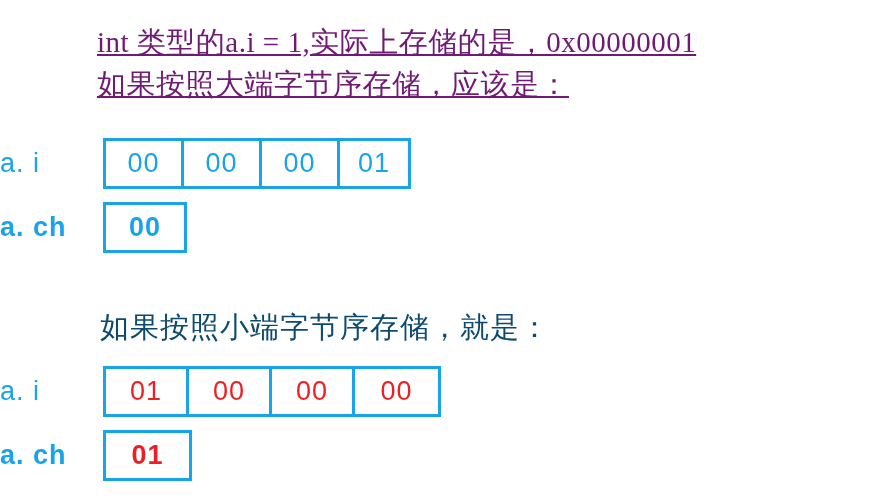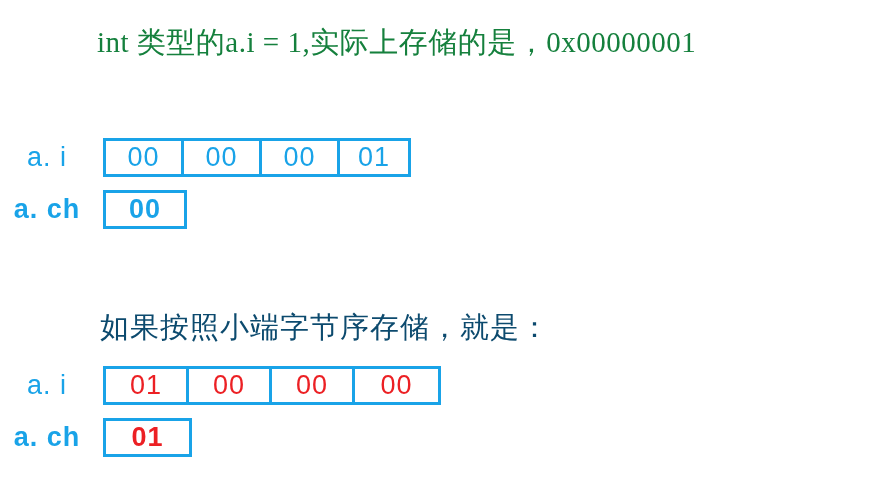--- a/index.html
+++ b/index.html
@@ -22,26 +22,27 @@
   }
 
   
   .intro {
     position: absolute;
     left: 97px;
     top: 21px;
     width: 770px;
   }
   .intro-line {
-    color: #15803d;
+    color: #701a75;
     font-family: "Liberation Serif", serif;
     font-size: 29px;
     line-height: 42px;
     letter-spacing: 0.5px;
     white-space: nowrap;
+    text-decoration: underline;
   }
 
   
   .red-caption {
     position: absolute;
     left: 100px;
     top: 306px;
     color: #0c4a6e;
     font-family: "Liberation Serif", serif;
     font-size: 29px;
@@ -59,36 +60,36 @@
 
   .row {
     position: relative;
     display: flex;
     align-items: center;
   }
   .row + .row { margin-top: 13px; font-weight: bold; }
 
   .row-label {
     width: 103px;
-    text-align: center;
+    text-align: left;
     padding-right: 9px;
     box-sizing: border-box;
     color: #19a3e8;
     font-family: "Liberation Sans", sans-serif;
     font-size: 27px;
     letter-spacing: 1px;
     white-space: nowrap;
     line-height: 1;
   }
 
   .cells {
     display: flex;
     border: 3px solid #19a3e8;
     box-sizing: border-box;
-    height: 39px;
+    height: 51px;
   }
   .cell {
     display: flex;
     align-items: center;
     justify-content: center;
     box-sizing: border-box;
     border-right: 3px solid #19a3e8;
     font-family: "Liberation Sans", sans-serif;
     font-size: 27px;
     letter-spacing: 1px;
@@ -107,20 +108,21 @@
   .little .row-i  .cell { width: 83px; }
   .little .row-ch .cell { width: 83px; }
 </style>
 </head>
 <body>
 
 <div class="stage">
 
   <div class="intro">
     <div class="intro-line">int 类型的a.i = 1,实际上存储的是，0x00000001</div>
+    <div class="intro-line">如果按照大端字节序存储，应该是：</div>
   </div>
 
   <div class="diagram big">
 
     <div class="row row-i">
       <div class="row-label">a. i</div>
       <div class="cells">
         <div class="cell v-blue">00</div>
         <div class="cell v-blue">00</div>
         <div class="cell v-blue">00</div>

